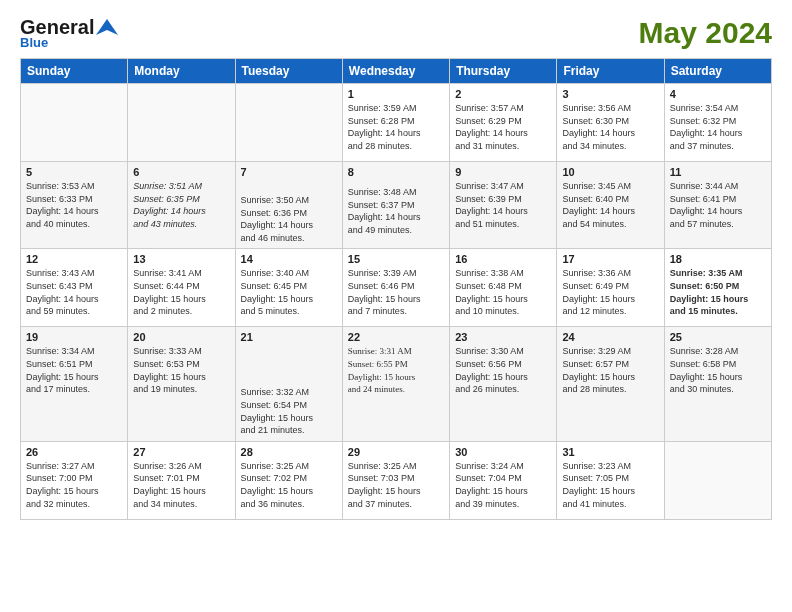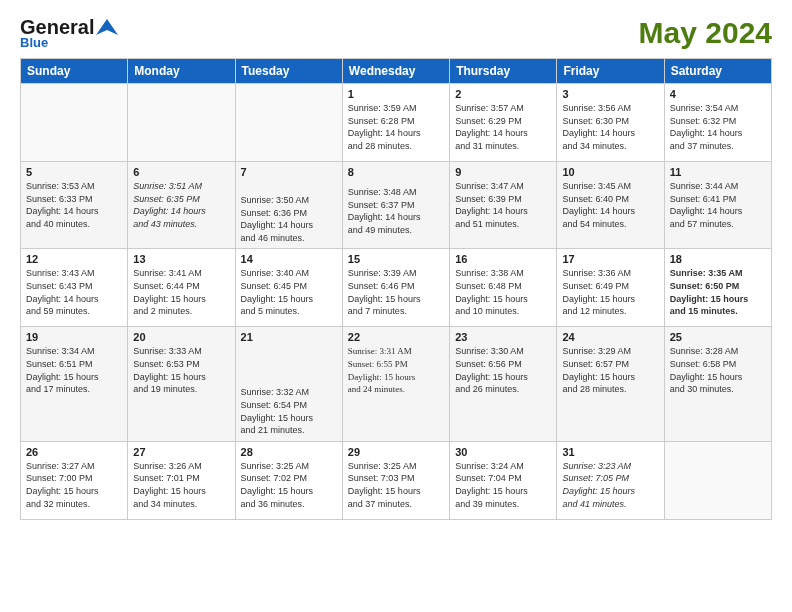--- a/index.html
+++ b/index.html
@@ -328,21 +328,21 @@
           </td>
           <td>
             <span class="day-num">30</span>
             <div class="cell-info" style="white-space: pre-line;">Sunrise: 3:24 AM
 Sunset: 7:04 PM
 Daylight: 15 hours
 and 39 minutes.</div>
           </td>
           <td>
             <span class="day-num">31</span>
-            <div class="cell-info" style="white-space: pre-line; font-style: italic;">Sunrise: 3:23 AM
+            <div class="cell-info" style="white-space: pre-line;">Sunrise: 3:23 AM
 Sunset: 7:05 PM
 Daylight: 15 hours
 and 41 minutes.</div>
           </td>
           <td class="empty-cell"></td>
         </tr>
       </tbody>
   </table>
 </div>
 

